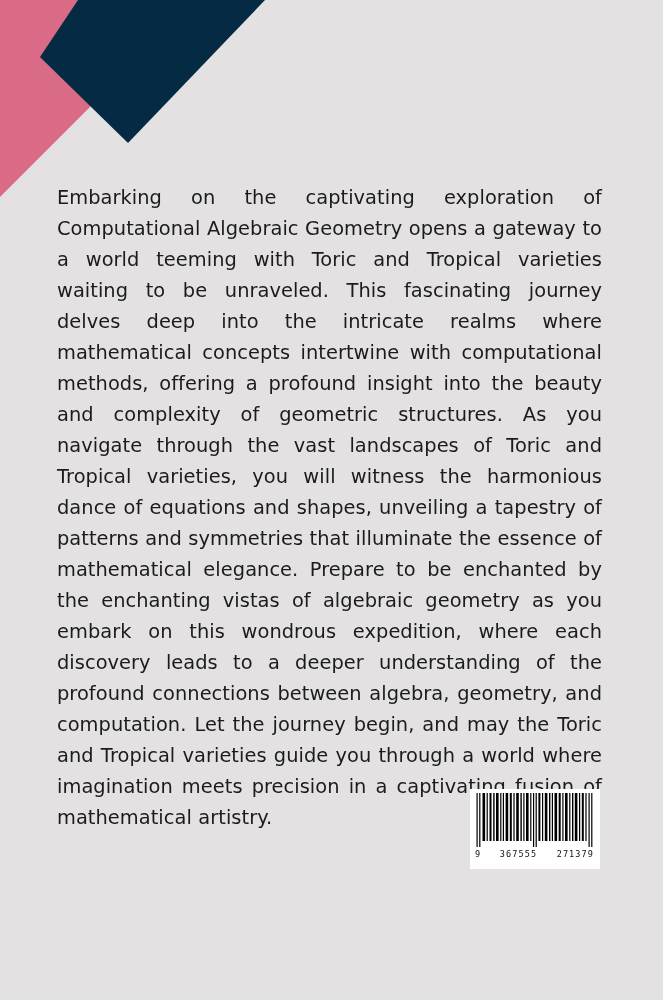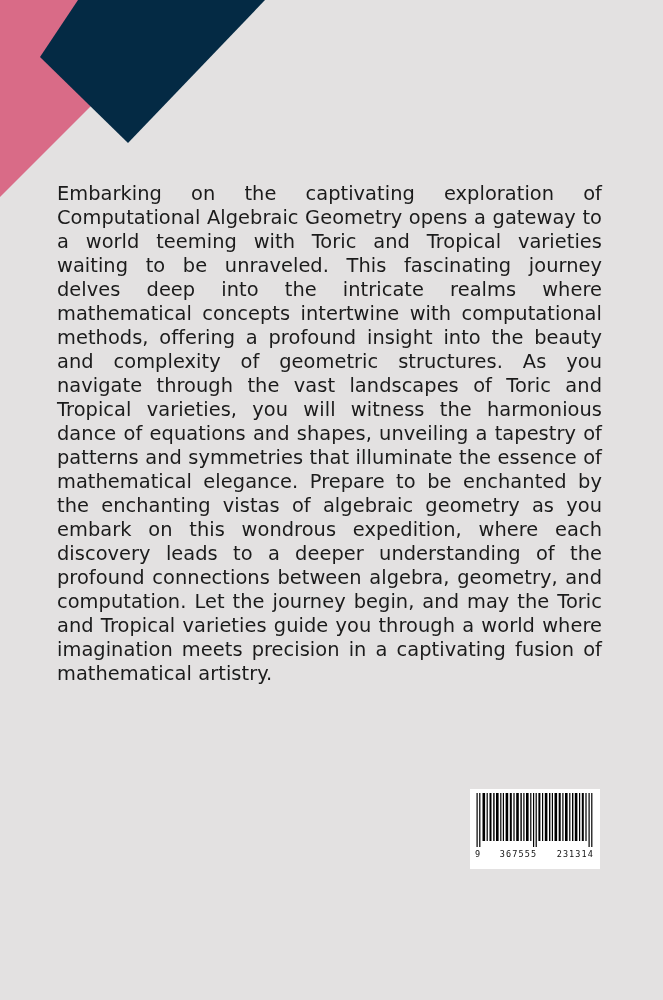--- a/index.html
+++ b/index.html
@@ -30,21 +30,21 @@
   }
   .blurb {
     position: absolute;
     left: 57px;
     top: 182px;
     width: 545px;
     text-align: justify;
     text-justify: inter-word;
     font-family: "DejaVu Sans", sans-serif;
     font-size: 19.4px;
-    line-height: 24px;
+    line-height: 31px;
     color: #1b1b1b;
     letter-spacing: 0.05px;
     word-spacing: 0.2px;
     hyphens: none;
   }
   .barcode-box {
     position: absolute;
     left: 470px;
     top: 789px;
     width: 130px;
@@ -130,17 +130,17 @@
         <rect x="104.0" y="0" width="1.2" height="48"></rect>
         <rect x="106.8" y="0" width="2.0" height="48"></rect>
         <rect x="110.4" y="0" width="1.2" height="48"></rect>
         <rect x="113.5" y="0" width="1.2" height="54"></rect>
         <rect x="116.2" y="0" width="1.2" height="54"></rect>
       </g>
     </svg>
     <div class="barcode-digits">
       <span class="digit-lead">9</span>
       <span class="digit-left">367555</span>
-      <span class="digit-right">231314</span>
+      <span class="digit-right">271379</span>
     </div>
   </div>
 
 </div>
 
 </body></html>

